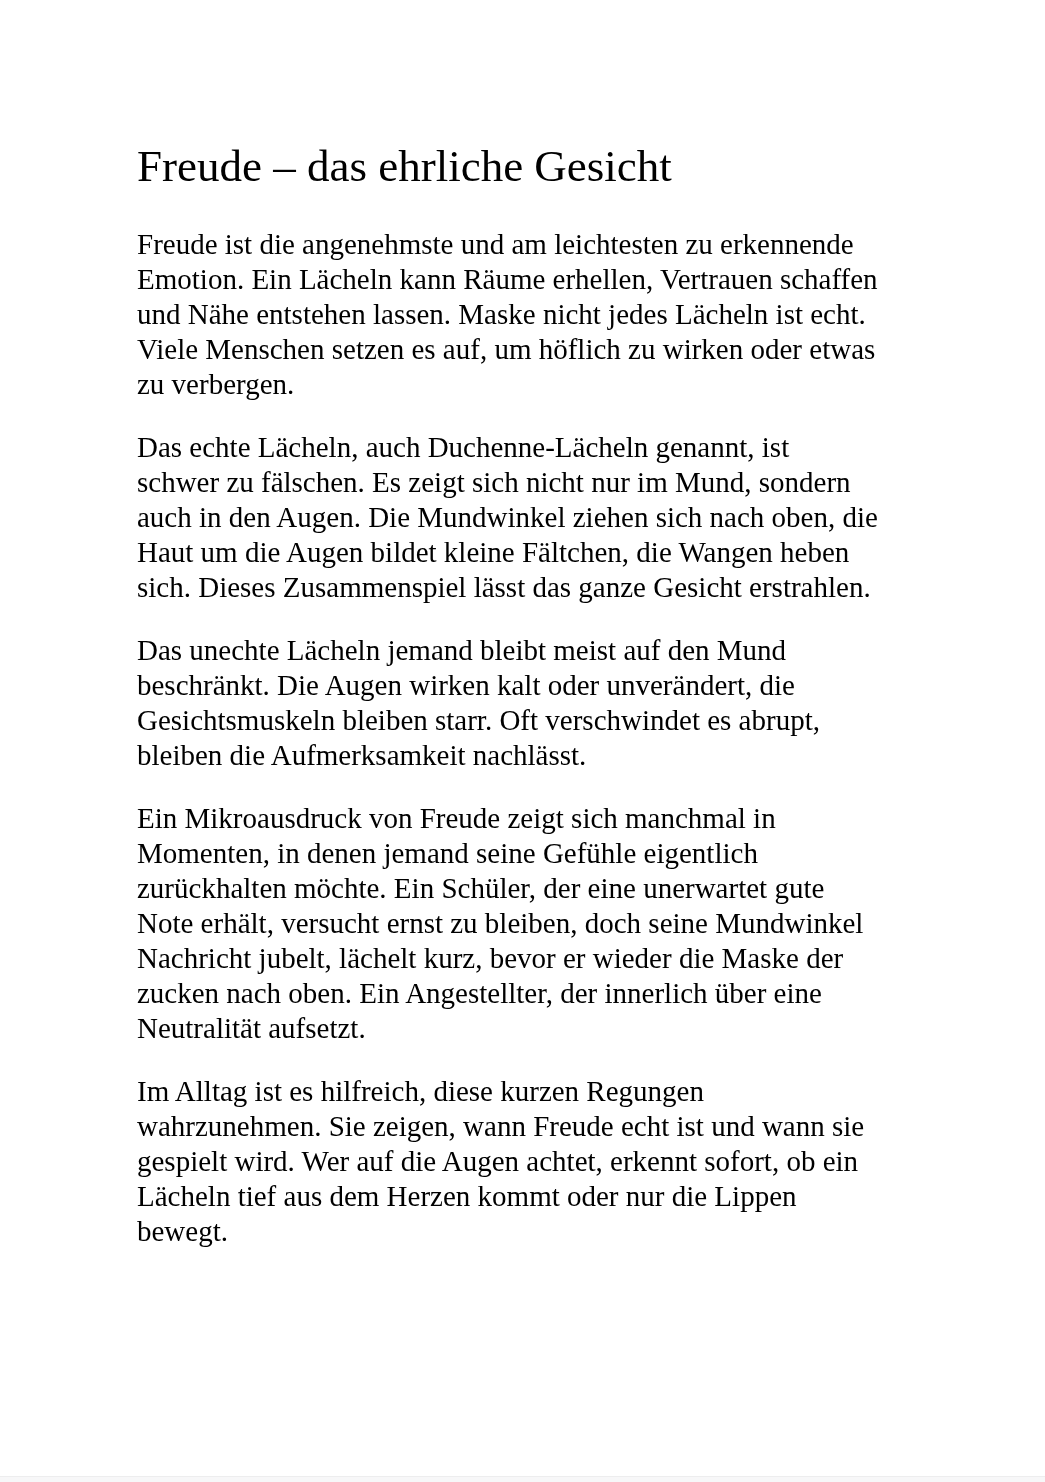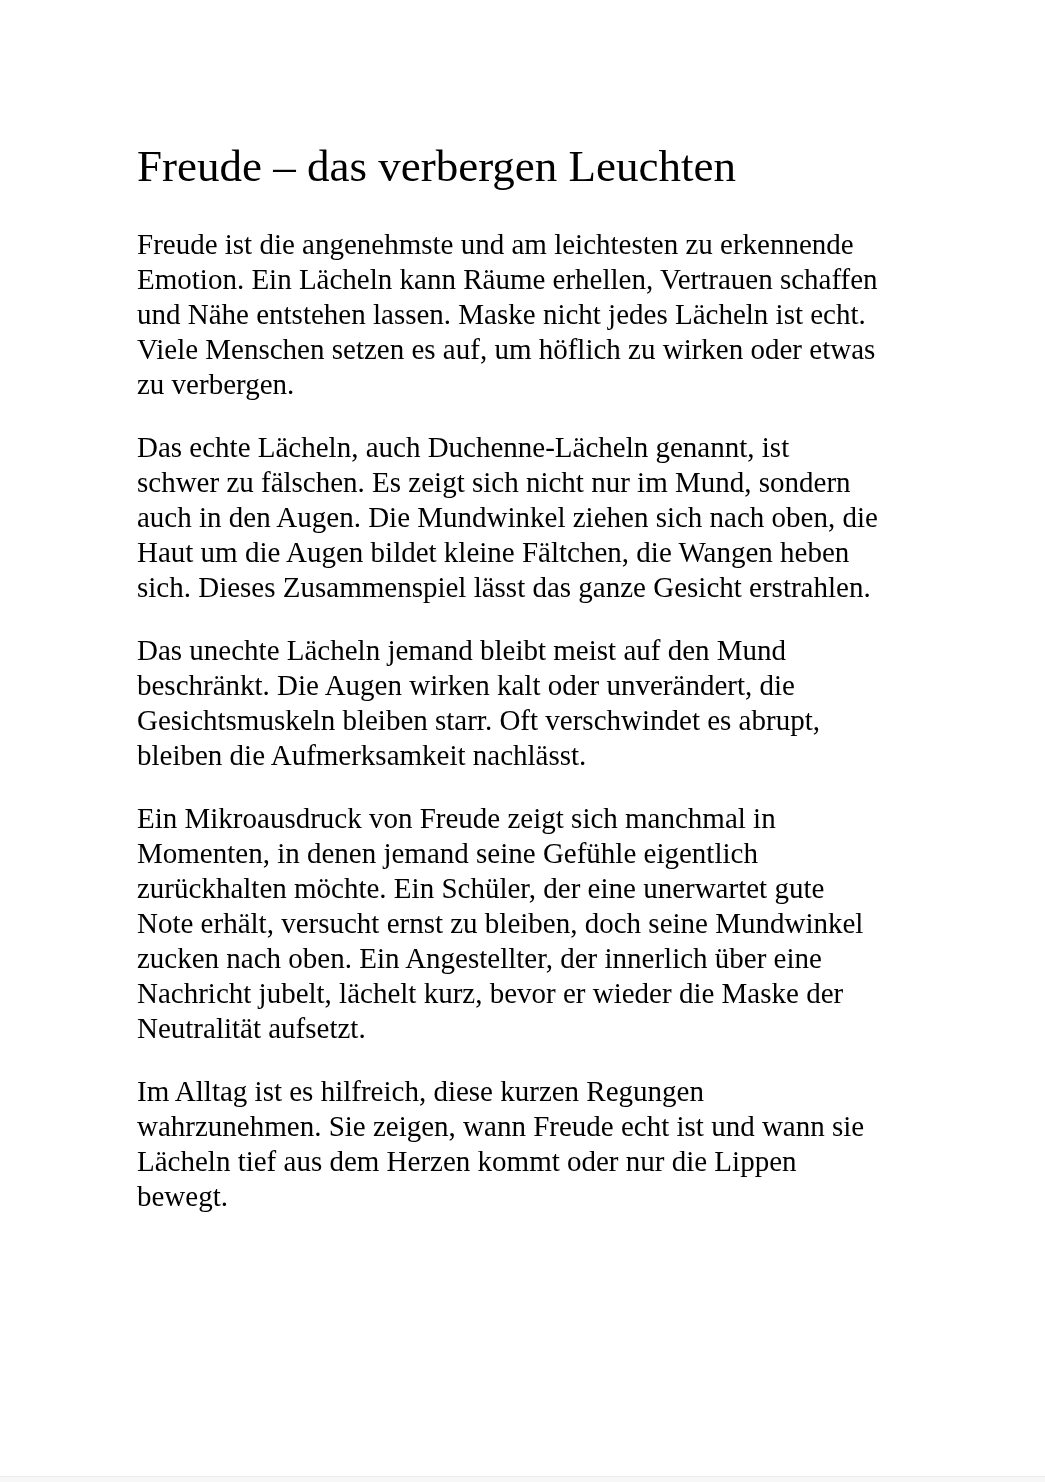--- a/index.html
+++ b/index.html
@@ -44,21 +44,21 @@
     height: 6px;
     background: #f7f7f8;
     border-top: 1px solid #ededee;
     box-sizing: border-box;
   }
 </style>
 </head>
 <body>
 
 <main class="page">
-  <h1 class="doc-title">Freude – das verbergen Leuchten</h1>
+  <h1 class="doc-title">Freude – das ehrliche Gesicht</h1>
   <section class="doc-body" id="doc-body">
       <p>
         <span class="line">Freude ist die angenehmste und am leichtesten zu erkennende</span>
         <span class="line">Emotion. Ein Lächeln kann Räume erhellen, Vertrauen schaffen</span>
         <span class="line">und Nähe entstehen lassen. Maske nicht jedes Lächeln ist echt.</span>
         <span class="line">Viele Menschen setzen es auf, um höflich zu wirken oder etwas</span>
         <span class="line">zu verbergen.</span>
       </p>
       <p>
         <span class="line">Das echte Lächeln, auch Duchenne-Lächeln genannt, ist</span>
@@ -71,26 +71,27 @@
         <span class="line">Das unechte Lächeln jemand bleibt meist auf den Mund</span>
         <span class="line">beschränkt. Die Augen wirken kalt oder unverändert, die</span>
         <span class="line">Gesichtsmuskeln bleiben starr. Oft verschwindet es abrupt,</span>
         <span class="line">bleiben die Aufmerksamkeit nachlässt.</span>
       </p>
       <p>
         <span class="line">Ein Mikroausdruck von Freude zeigt sich manchmal in</span>
         <span class="line">Momenten, in denen jemand seine Gefühle eigentlich</span>
         <span class="line">zurückhalten möchte. Ein Schüler, der eine unerwartet gute</span>
         <span class="line">Note erhält, versucht ernst zu bleiben, doch seine Mundwinkel</span>
+        <span class="line">Nachricht jubelt, lächelt kurz, bevor er wieder die Maske der</span>
         <span class="line">zucken nach oben. Ein Angestellter, der innerlich über eine</span>
-        <span class="line">Nachricht jubelt, lächelt kurz, bevor er wieder die Maske der</span>
         <span class="line">Neutralität aufsetzt.</span>
       </p>
       <p>
         <span class="line">Im Alltag ist es hilfreich, diese kurzen Regungen</span>
         <span class="line">wahrzunehmen. Sie zeigen, wann Freude echt ist und wann sie</span>
+        <span class="line">gespielt wird. Wer auf die Augen achtet, erkennt sofort, ob ein</span>
         <span class="line">Lächeln tief aus dem Herzen kommt oder nur die Lippen</span>
         <span class="line">bewegt.</span>
       </p>
     </section>
 </main>
 
 <div class="bottom-strip"></div>
 
 </body></html>

